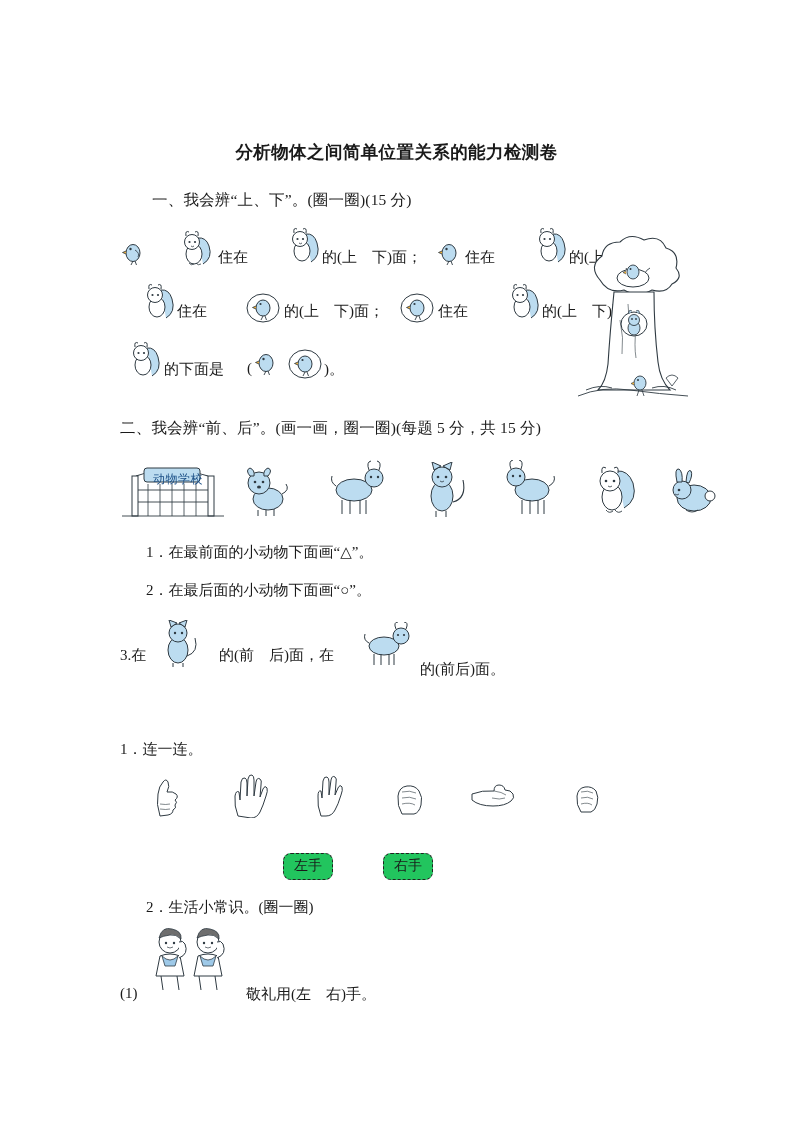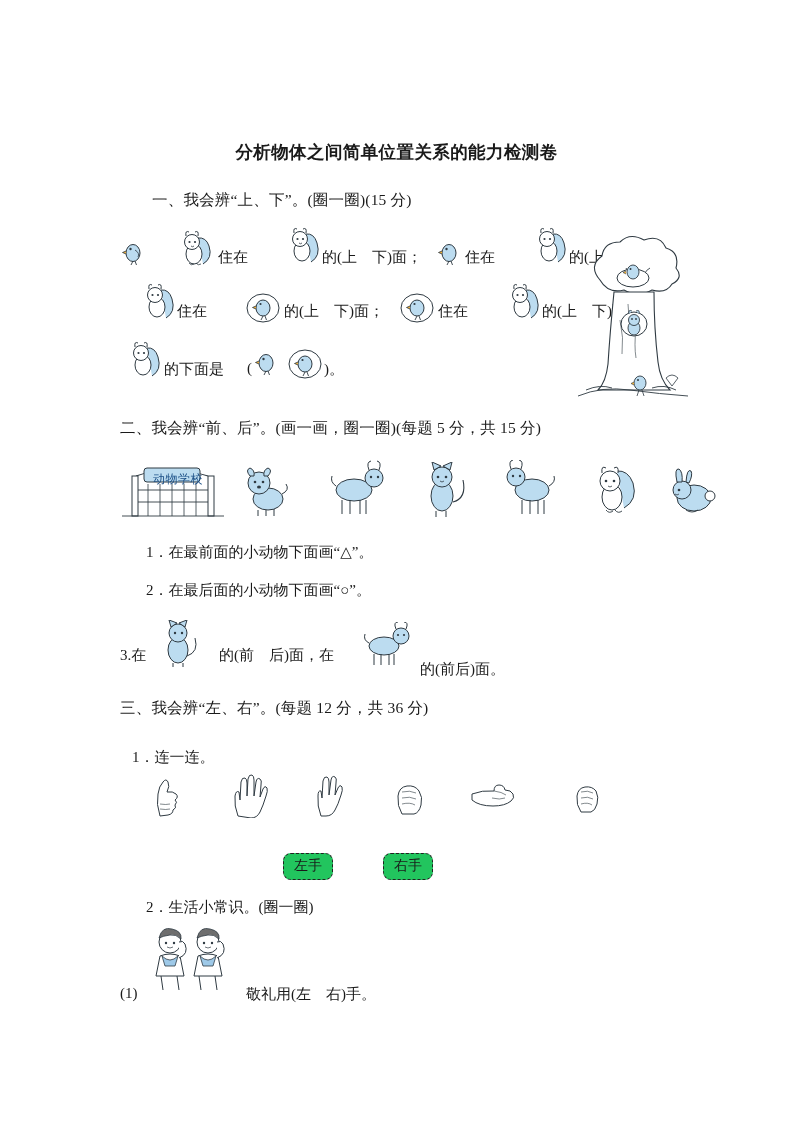--- a/index.html
+++ b/index.html
@@ -409,23 +409,22 @@
         <circle cx="38" cy="13" r="1.1" fill="#2f3a42"></circle>
         <circle cx="44" cy="13" r="1.1" fill="#2f3a42"></circle>
         <path d="M14 32 v11 M21 32 v11 M29 32 v11 M34 32 v11" stroke="#2f3a42" stroke-width="1" fill="none"></path>
         <path d="M9 21 q-6 -3 -4 -9" stroke="#2f3a42" stroke-width="1" fill="none"></path>
       </svg>
     </span>
 
     <span class="line" style="left:300px; top:40px;">的(前后)面。</span>
   </div>
 
-  <div class="sec-head" style="left:120px; top:698px;">三、我会辨“左、右”。(每题 12 分，共 36 分)</div>
-
-  <div class="line" style="left:132px; top:740px;margin-top:8px;">1．连一连。</div>
+
+  <div class="line" style="left:120px; top:740px;">1．连一连。</div>
 
   <div style="position:absolute; left:120px; top:768px; width:560px; height:56px;">
 
     <span class="inline-ico" style="position:absolute; left:28px; top:0px;">
       <svg width="34" height="50" viewBox="0 0 34 50">
         <path d="M12 48 q-4 -12 -2 -22 q1 -8 5 -12 q3 -4 5 0 q2 4 -1 10 q6 -1 9 2 q3 3 -1 6 q3 2 0 5 q2 3 -2 5 q0 4 -5 5 Z" fill="#ffffff" stroke="#2f3a42" stroke-width="1"></path>
         <path d="M12 36 q6 1 10 0 M12 41 q6 1 10 0" stroke="#2f3a42" stroke-width="0.6" fill="none"></path>
       </svg>
     </span>
 

